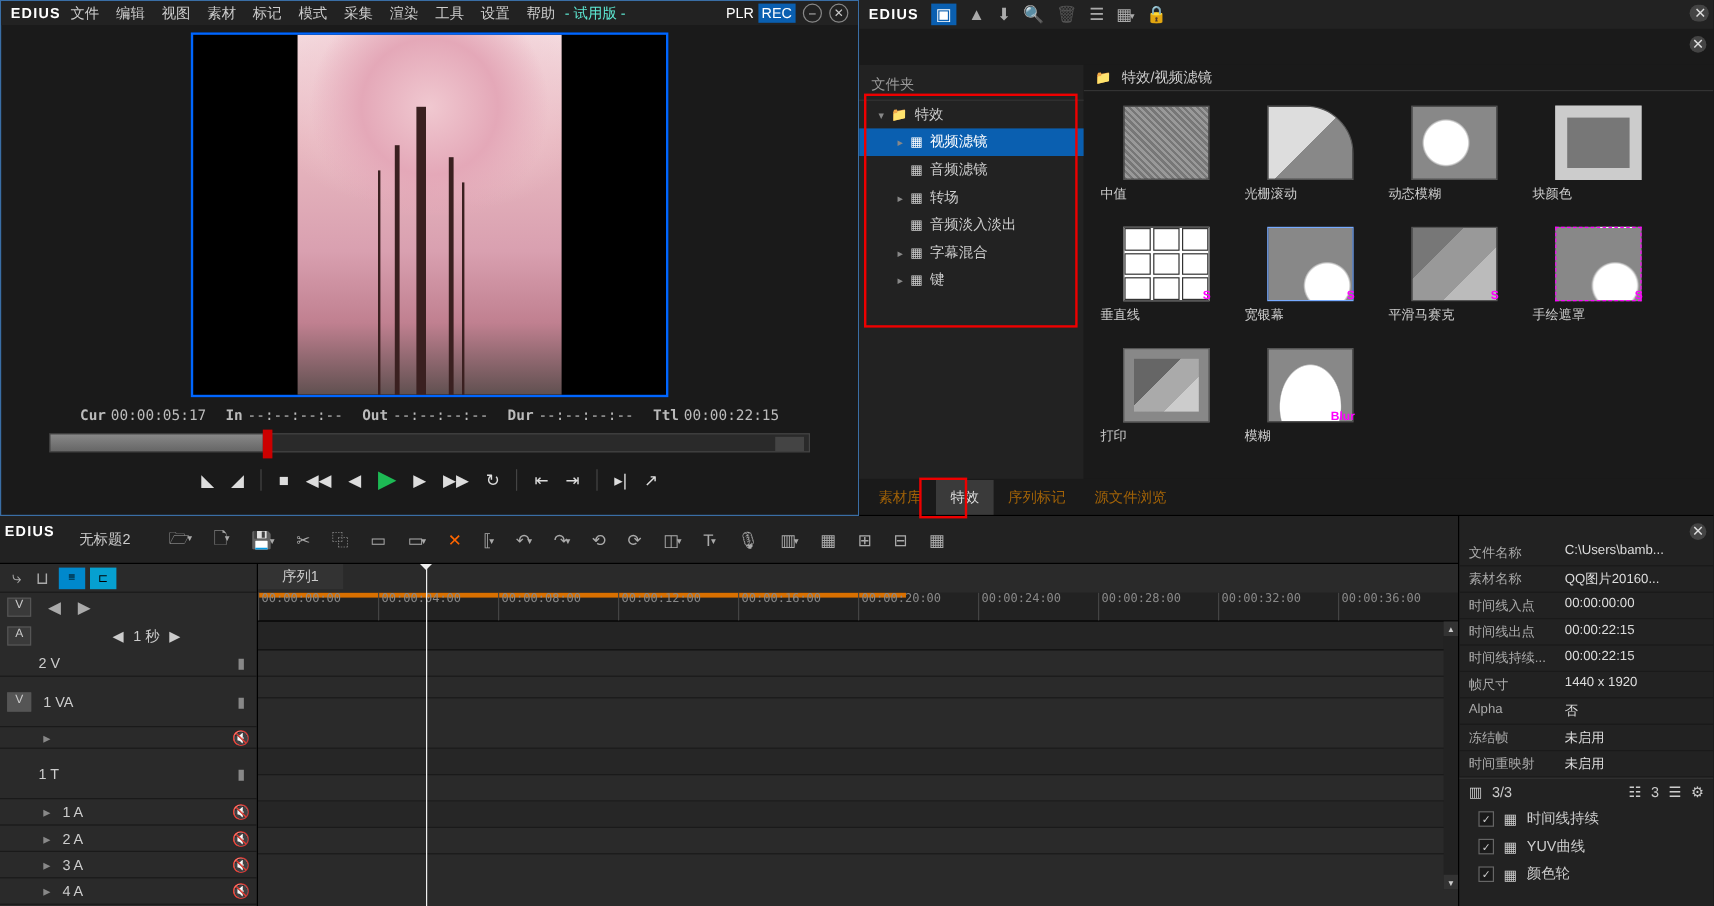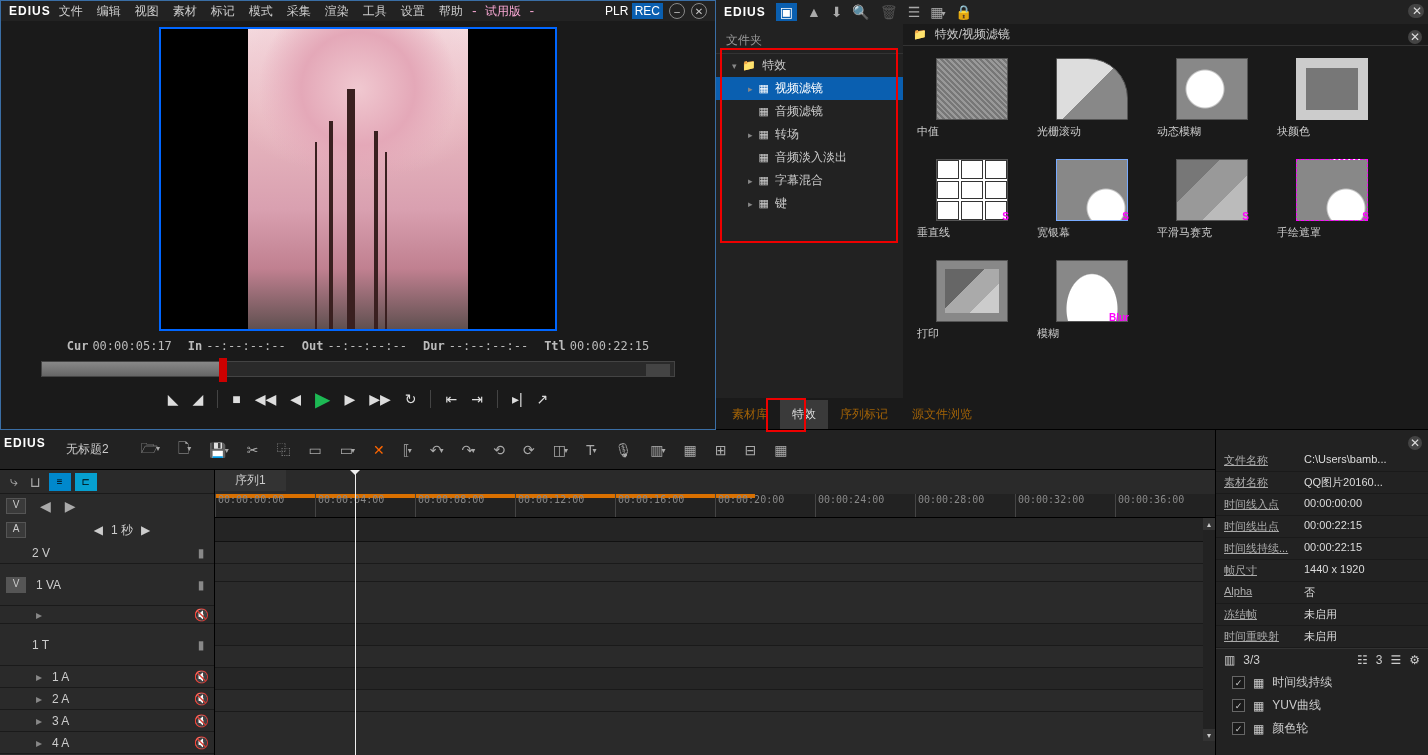--- a/index.html
+++ b/index.html
@@ -2,21 +2,21 @@
 <html><head>
 <meta charset="utf-8">
 <style>
 * { margin: 0; padding: 0; box-sizing: border-box; }
 body { width: 1428px; height: 755px; background: #1a1a1a; font-family: "Microsoft YaHei", sans-serif; font-size: 12px; color: #ccc; overflow: hidden; position: relative; }
 .top-container { display: flex; width: 100%; }
 .preview-pane { width: 716px; height: 430px; background: #1a1a1a; border: 1px solid #3a6ea5; position: relative; }
 .menu-bar { height: 20px; display: flex; align-items: center; gap: 2px; padding: 2px 8px; background: #222; }
 .app-logo { color: #fff; font-weight: bold; letter-spacing: 1px; }
 .menu-item { padding: 2px 6px; cursor: pointer; }
-.menu-trial { color: #f9a8d4; font-family: Liberation Mono, monospace; }
+.menu-trial { color: #5eead4; }
 .menu-spacer { flex: 1; }
 .plr-rec { color: #fff; }
 .plr-rec .rec { background: #0a5fb0; color: #fff; padding: 1px 3px; }
 .wbtn { width: 16px; height: 16px; border: 1px solid #888; border-radius: 8px; display: inline-flex; align-items: center; justify-content: center; font-size: 10px; cursor: pointer; margin-left: 4px; }
 .preview-canvas { margin: 6px auto 0; width: 398px; height: 304px; border: 2px solid #0066ff; background: #000; display: flex; align-items: center; justify-content: center; position: relative; overflow: hidden; }
 .tree-img { width: 220px; height: 300px; background: linear-gradient(180deg, #f4dce0 0%, #e8b8c0 30%, #d9a0b0 60%, #c08090 80%, #605050 100%); position: relative; }
 .tree-img::after { content:''; position:absolute; left: 45%; top: 20%; width: 8px; height: 80%; background: #3a2020; box-shadow: -20px 30px 0 -2px #3a2020, 25px 40px 0 -2px #3a2020, -35px 50px 0 -3px #3a2020, 35px 60px 0 -3px #3a2020; }
 .tree-img::before { content:''; position:absolute; inset:0 0 50% 0; background: radial-gradient(circle at 50% 40%, #f0c8d0 0%, #e4a8b8 40%, transparent 70%), radial-gradient(circle at 30% 30%, #f0c8d0 0%, transparent 50%), radial-gradient(circle at 70% 35%, #f0c8d0 0%, transparent 50%); }
 .tc-row { margin-top: 8px; display: flex; gap: 16px; justify-content: center; font-family: monospace; color: #bbb; }
 .tc-item { }
@@ -26,21 +26,21 @@
 .scrubber-head { position: absolute; top: -4px; width: 8px; height: 24px; background: #c00; }
 .scrub-block { position: absolute; left: 8px; top: 2px; width: 24px; height: 12px; background: #444; }
 .scrub-right { left: auto; right: 4px; }
 .transport { margin-top: 10px; display: flex; align-items: center; justify-content: center; gap: 14px; }
 .t-btn { color: #ddd; font-size: 14px; cursor: pointer; }
 .t-play { color: #1db954; font-size: 20px; }
 .t-sep { width: 1px; height: 18px; background: #444; }
 .browser-pane { flex: 1; height: 430px; background: #1a1a1a; position: relative; border-bottom: 1px solid #000; }
 .browser-top { height: 24px; display: flex; align-items: center; gap: 10px; padding: 2px 8px; background: #222; }
 .tool-icon { font-size: 14px; color: #aaa; cursor: pointer; }
-.browser-body { display: flex; height: 374px; }
+.browser-body { display: flex; height: 374px; margin-top: 30px; }
 .folder-tree { width: 187px; background: #222; padding: 4px 0; position: relative; }
 .tree-header { padding: 4px 10px; color: #999; border-bottom: 1px solid #333; }
 .tree-node { display: flex; align-items: center; gap: 6px; padding: 3px 10px 3px 16px; cursor: pointer; }
 .tree-node.child { padding-left: 32px; }
 .tree-node.selected { background: #0a5fb0; color: #fff; }
 .tree-arrow { font-size: 9px; color: #888; }
 .tree-icon { font-size: 11px; }
 .red-box-tree { position: absolute; left: 4px; top: 24px; width: 178px; height: 195px; border: 2px solid #e00; pointer-events: none; }
 .effect-grid-wrap { flex: 1; background: #1a1a1a; overflow: hidden; }
 .grid-header { height: 22px; display: flex; align-items: center; gap: 8px; padding: 2px 10px; border-bottom: 1px solid #333; }
@@ -98,21 +98,21 @@
 .trk.tall { height: 42px; }
 .trk.shade { background: #262626; }
 .clip { position: absolute; left: 4px; top: 2px; height: 18px; width: 538px; background: #2a2a2a; border: 1px solid #88aaff; display: flex; align-items: center; padding: 0 4px; gap: 4px; }
 .clip-thumb { width: 14px; height: 14px; background: linear-gradient(#c08090,#605050); }
 .clip-name { color: #4da6ff; font-size: 11px; }
 .tl-scrollbar { position: absolute; right: 0; top: 48px; bottom: 14px; width: 12px; background: #222; }
 .tl-sb-btn { height: 12px; background: #333; display: flex; align-items: center; justify-content: center; font-size: 8px; }
 .prop-pane { flex: 1; background: #222; border-left: 1px solid #000; overflow: hidden; position: relative; }
 .prop-close { position: absolute; right: 6px; top: 6px; color: #ddd; background: #444; border-radius: 8px; width: 14px; height: 14px; display: flex; align-items: center; justify-content: center; cursor: pointer; }
 .prop-row { display: flex; padding: 3px 8px; gap: 8px; border-bottom: 1px solid #1a1a1a; font-size: 11px; }
-.prop-key { width: 72px; color: #aaa; text-decoration: underline; }
+.prop-key { width: 72px; color: #aaa; }
 .prop-val { flex: 1; color: #ddd; overflow: hidden; text-overflow: ellipsis; white-space: nowrap; }
 .prop-footer { display: flex; align-items: center; gap: 8px; padding: 4px 8px; border-top: 1px solid #333; }
 .prop-check { display: flex; align-items: center; gap: 8px; padding: 3px 16px; }
 .chk { width: 13px; height: 13px; border: 1px solid #666; display: inline-flex; align-items: center; justify-content: center; font-size: 9px; background: #1a1a1a; }
 .edius2 { position: absolute; left: 4px; top: 436px; font-weight: bold; color: #fff; letter-spacing: 1px; }
 .pane-close-tr { position: absolute; color: #ddd; background: #444; border-radius: 8px; width: 14px; height: 14px; display: flex; align-items: center; justify-content: center; cursor: pointer; }
 </style>
 </head>
 <body>
 

